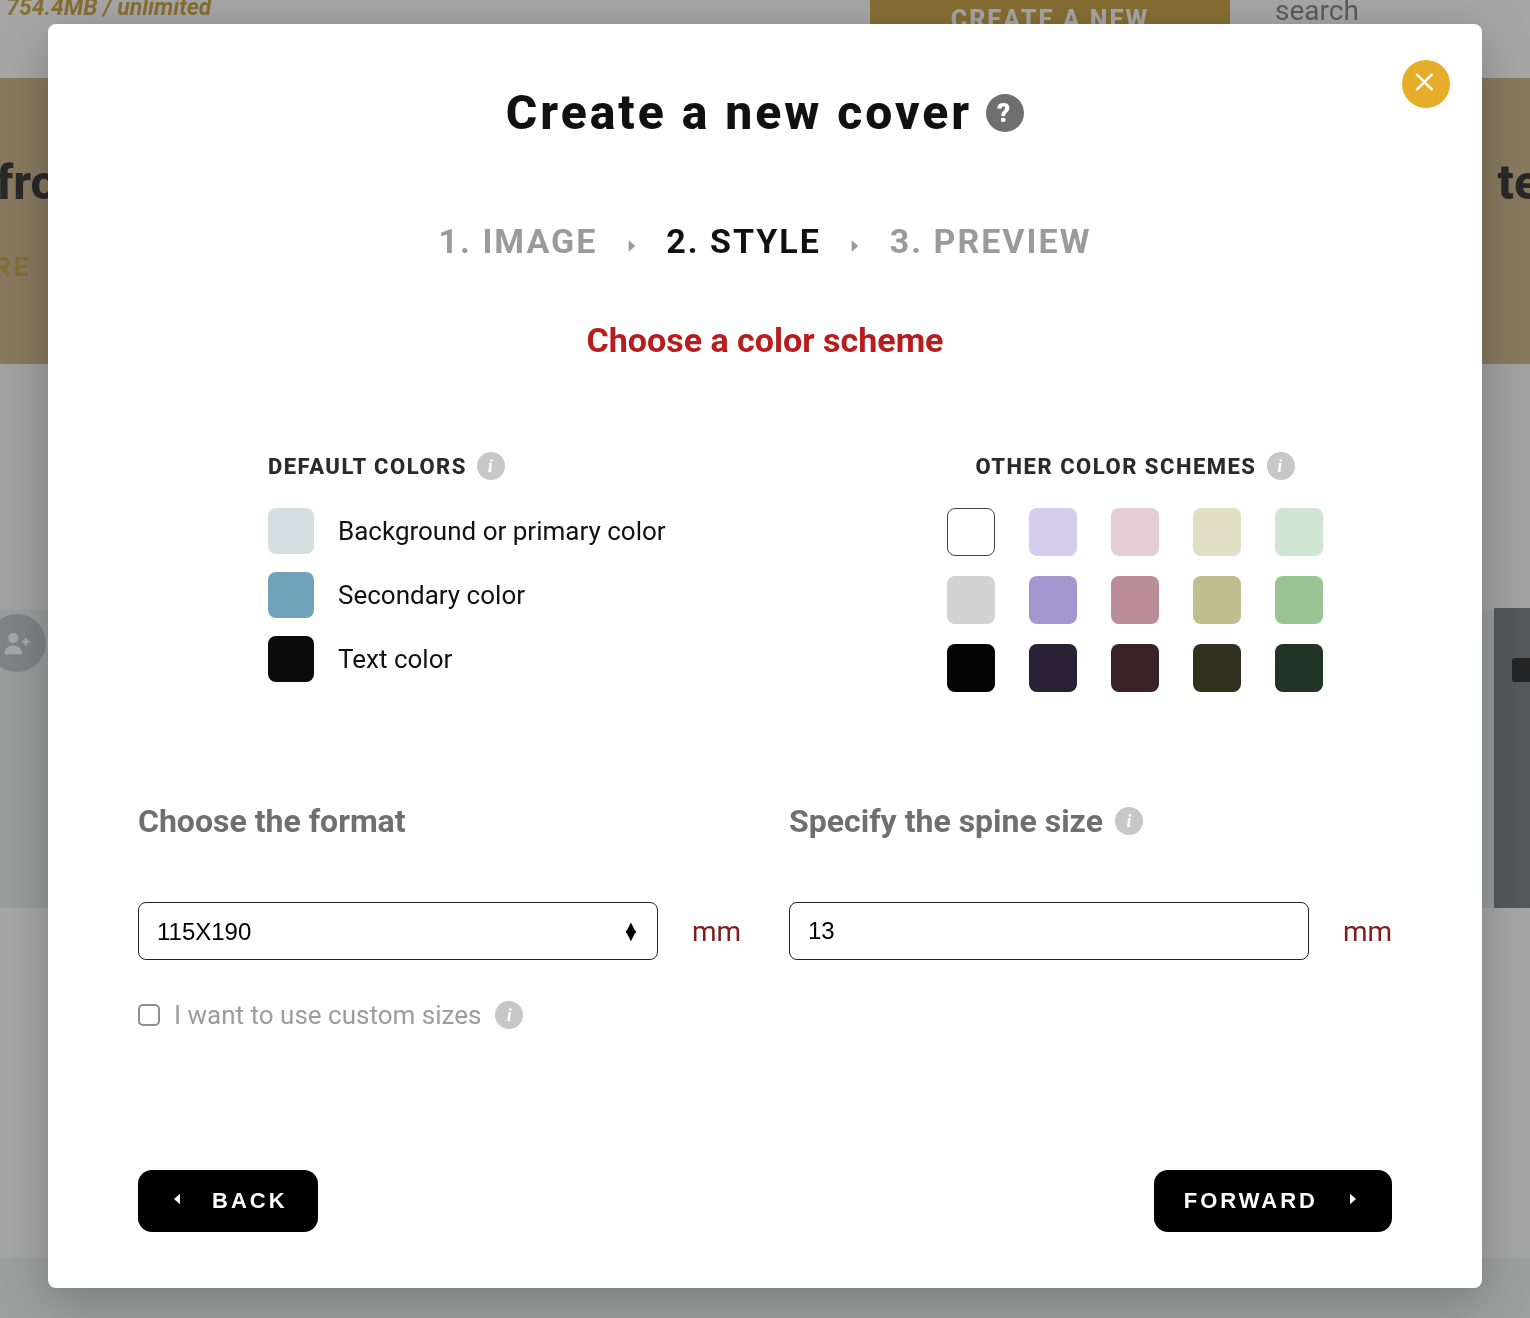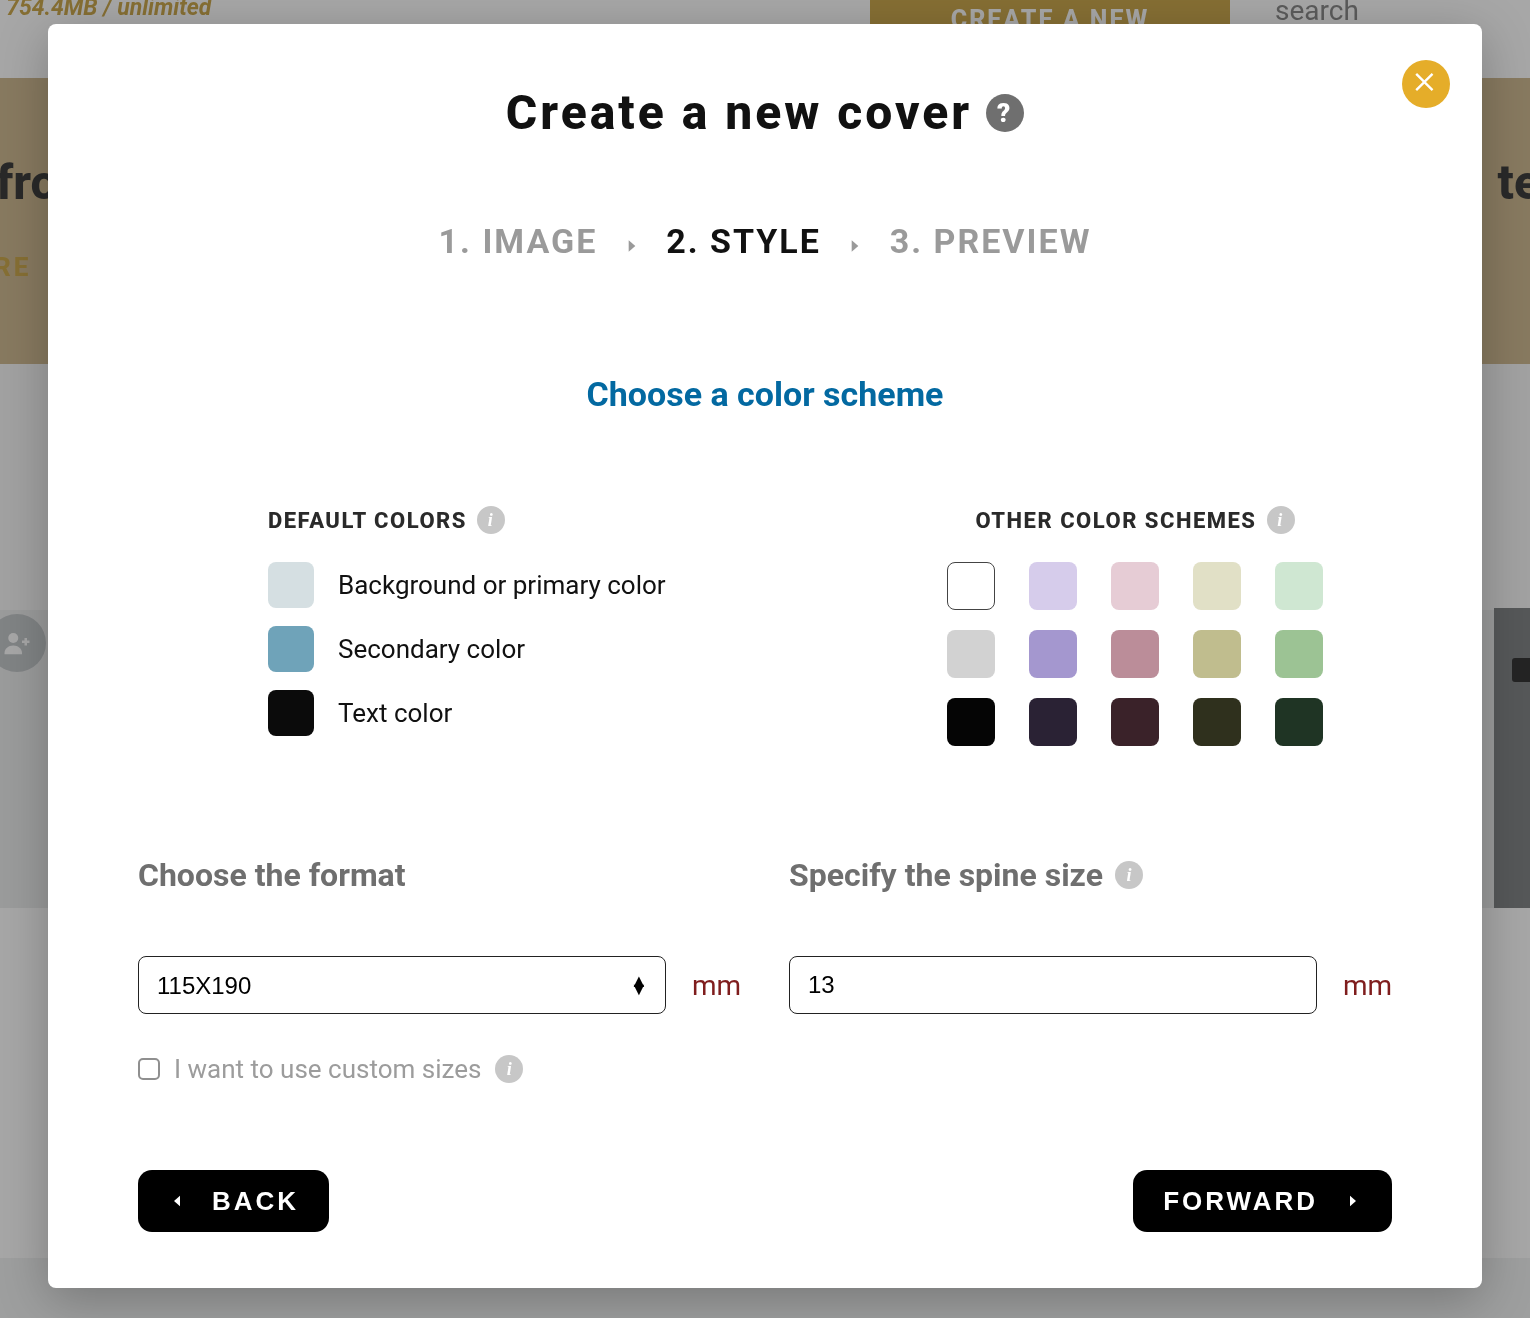--- a/index.html
+++ b/index.html
@@ -49,55 +49,55 @@
     display:flex; align-items:center; justify-content:center; gap:14px;
   }
   .help-circle { width:38px; height:38px; border-radius:50%; background:#6f6f6f; color:#fff;
     display:inline-flex; align-items:center; justify-content:center; font-weight:900; font-size:26px; cursor:pointer; }
 
   .steps { margin-top:80px; text-align:center; font-size:34px; font-weight:700; letter-spacing:2px; color:#9a9a9a; }
   .steps .active { color:#111; }
   .chev { display:inline-block; margin:0 14px; vertical-align:middle; }
   .chev svg { width:20px; height:20px; fill:#9a9a9a; }
 
-  .section-heading { margin-top:110px; text-align:center; color:#0369a1; font-size:34px; font-weight:700; }
+  .section-heading { margin-top:56px; text-align:center; color:#b91c1c; font-size:34px; font-weight:700; }
 
   .colors-row { display:flex; margin-top:92px; gap:96px; }
   .colors-col { flex:1; }
   .col-title { font-size:22px; font-weight:800; color:#2a2a2a; letter-spacing:1.5px; display:flex; align-items:center; gap:10px; margin-bottom:28px; }
   .info-dot { width:28px; height:28px; border-radius:50%; background:#c7c7c7; color:#fff; font-weight:900; font-size:18px; display:inline-flex; align-items:center; justify-content:center; cursor:pointer; font-style:italic; font-family:Georgia,serif; }
 
   .default-list { display:flex; flex-direction:column; gap:18px; }
   .default-item { display:flex; align-items:center; gap:24px; }
   .swatch { width:46px; height:46px; border-radius:8px; border:1px solid transparent; cursor:pointer; }
   .default-item .label { font-size:26px; color:#111; }
 
   .scheme-grid { display:grid; grid-template-columns:repeat(5, 48px); gap:20px 34px; justify-content:center; }
   .scheme-swatch { width:48px; height:48px; border-radius:8px; cursor:pointer; }
   .scheme-swatch.bordered { border:1.5px solid #444; }
 
   .format-row { display:flex; margin-top:110px; gap:48px; }
   .format-col { flex:1; }
   .format-heading { font-size:32px; font-weight:700; color:#6f6f6f; display:flex; align-items:center; gap:12px; }
-  .field-row { display:flex; align-items:center; gap:26px; margin-top:62px; }
+  .field-row { display:flex; align-items:center; gap:34px; margin-top:62px; }
   .field-row .unit { font-size:28px; color:#7f1d1d; }
   select.format-select, input.spine-input {
     height:58px; border:1.5px solid #222; border-radius:8px; font-size:24px; padding:0 18px; width:100%;
     background:#fff; appearance:none; -webkit-appearance:none;
   }
   .select-wrap { position:relative; flex:1; }
   .select-caret { position:absolute; right:18px; top:50%; transform:translateY(-50%); pointer-events:none; font-size:18px; line-height:8px; }
   .spine-input { flex:1; }
 
   .custom-row { display:flex; align-items:center; gap:14px; margin-top:40px; color:#9c9c9c; font-size:26px; }
   .check { width:22px; height:22px; border:2px solid #8f8f8f; border-radius:5px; background:#fff; cursor:pointer; }
 
   .nav-buttons { position:absolute; left:90px; right:90px; bottom:56px; display:flex; justify-content:space-between; }
   .navbtn { background:#000; color:#fff; border:none; border-radius:14px; height:62px; padding:0 30px;
-    font-size:26px; font-weight:800; letter-spacing:3px; display:flex; align-items:center; gap:26px; cursor:pointer; }
+    font-size:22px; font-weight:800; letter-spacing:3px; display:flex; align-items:center; gap:26px; cursor:pointer; }
   .navbtn svg { width:18px; height:18px; fill:#fff; }
 
   .colors-col.left { padding-left:130px; }
   .colors-col.right .col-title { justify-content:center; }
 </style>
 </head>
 <body>
 
 <div class="bg-page">
   <div class="bg-storage">

